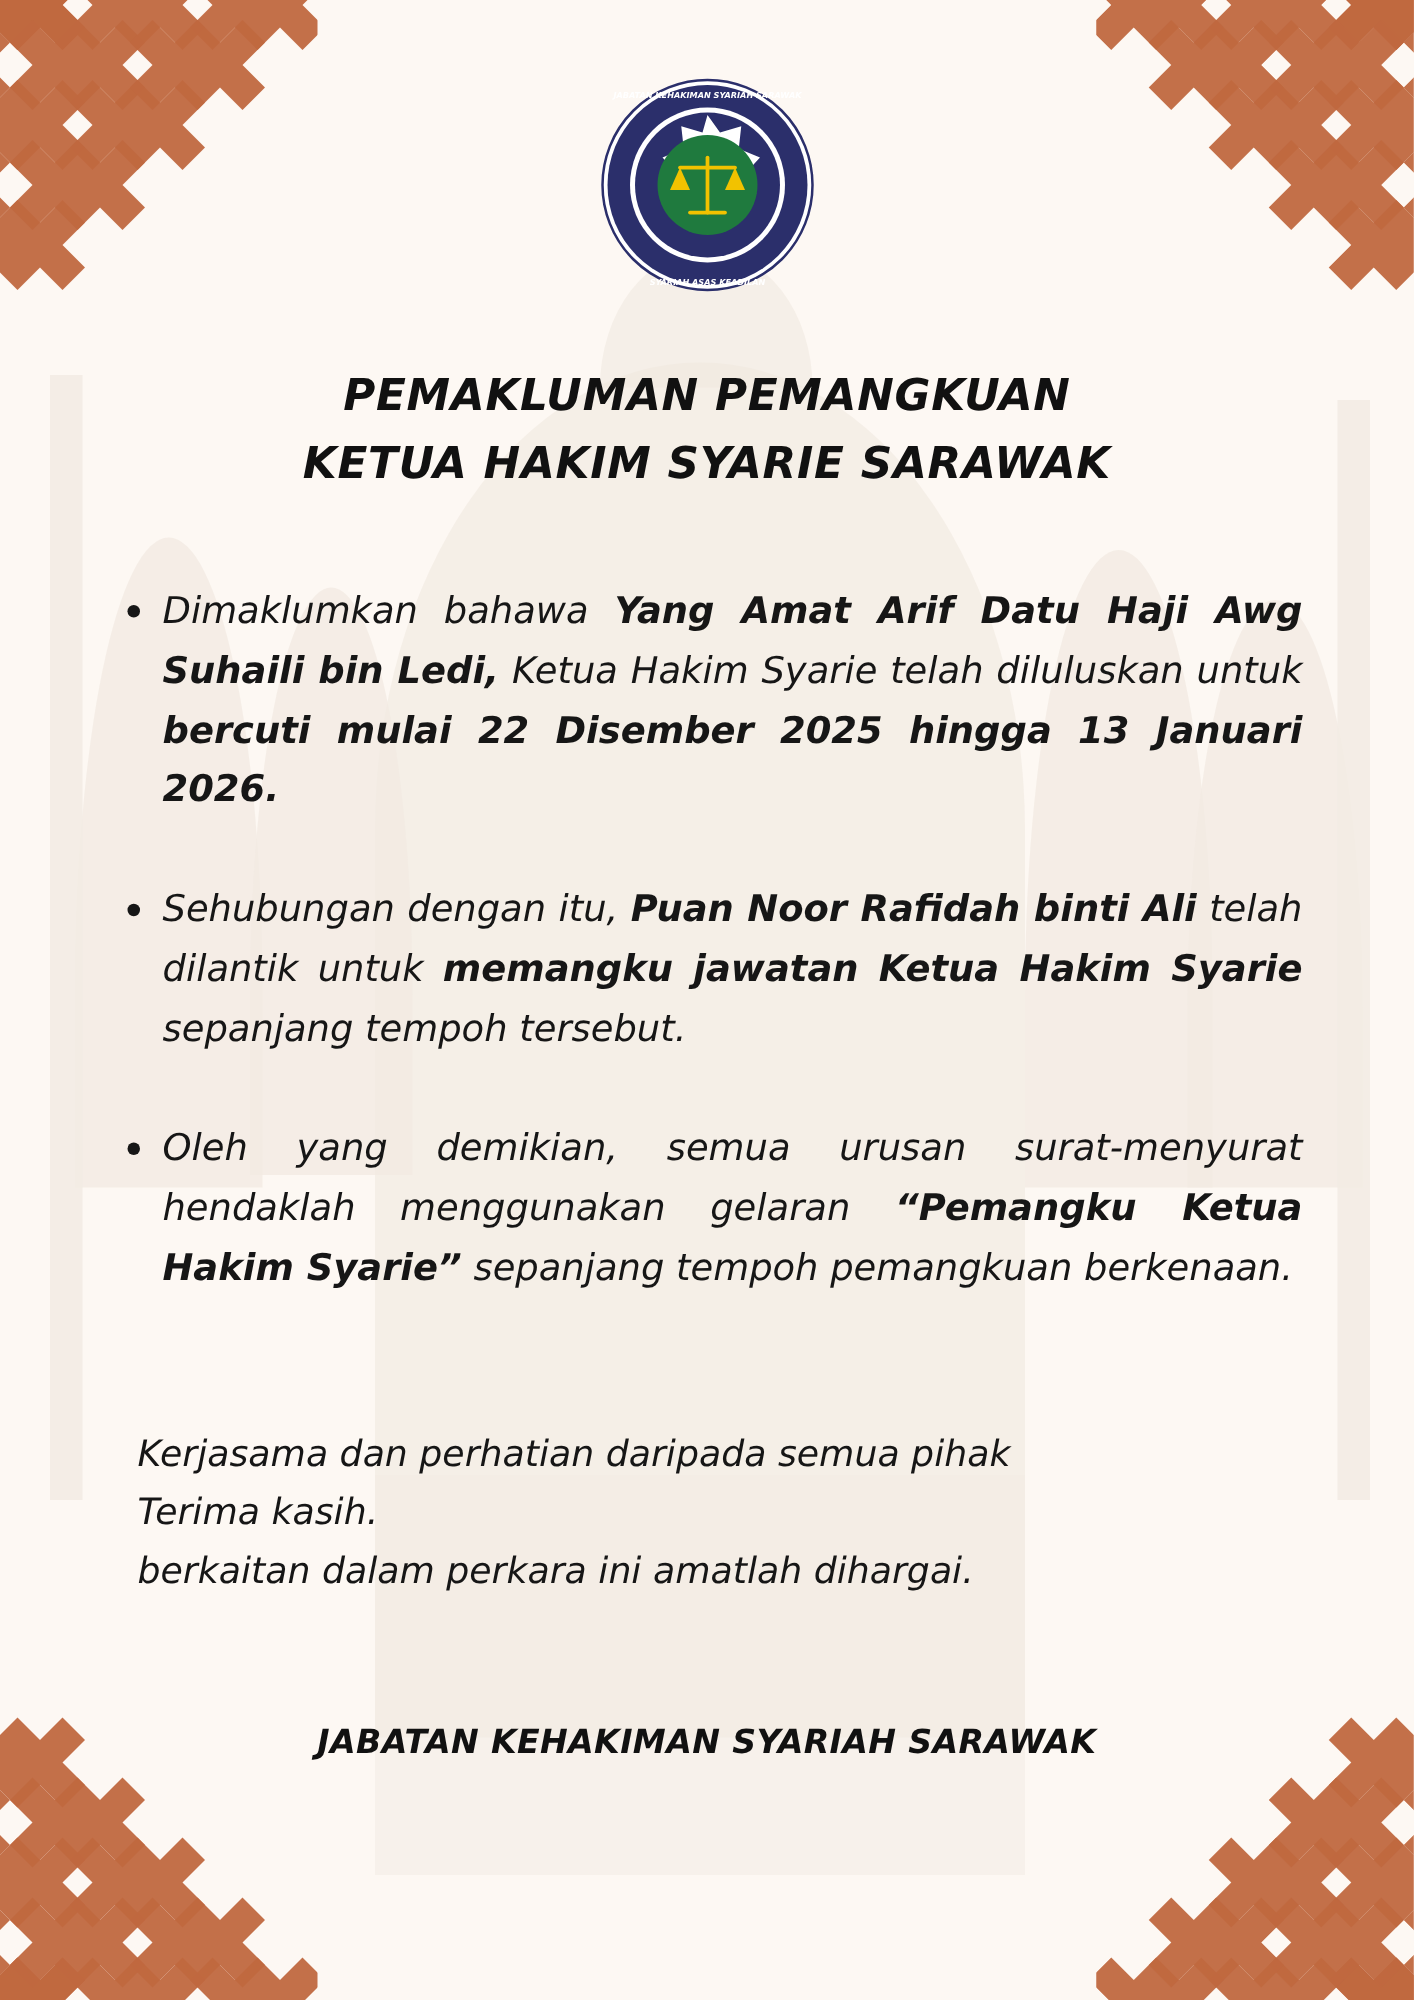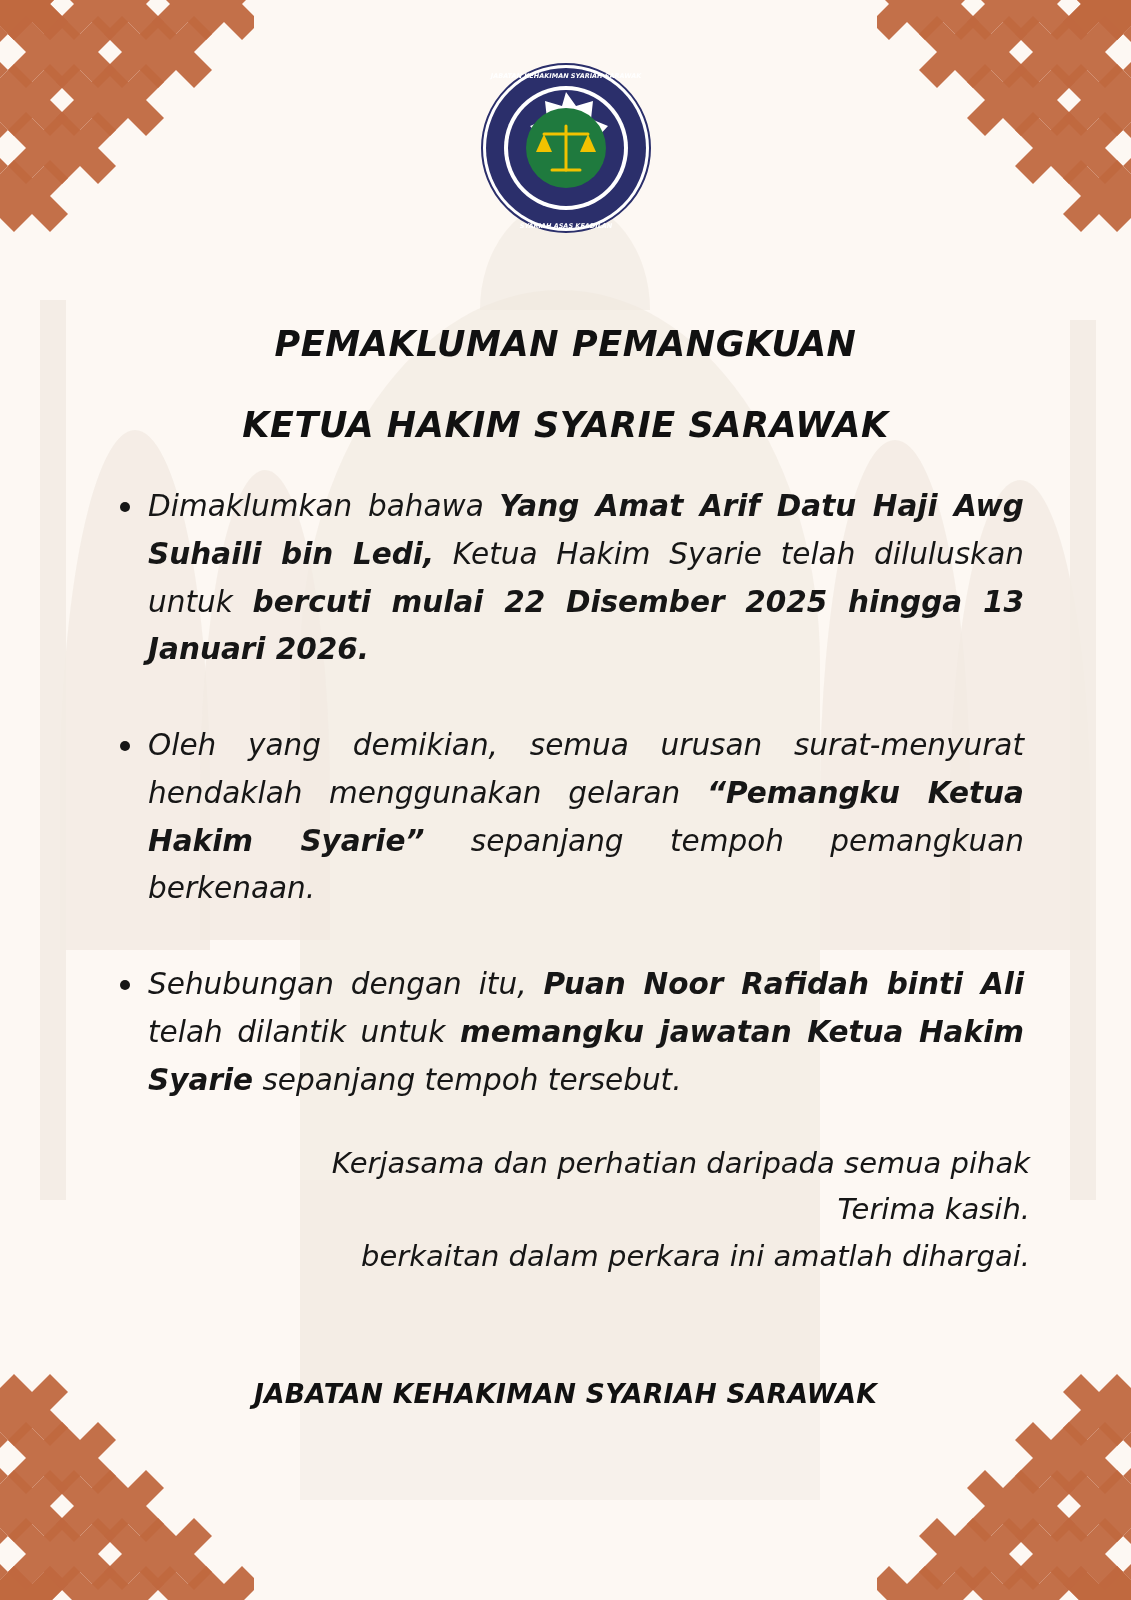--- a/index.html
+++ b/index.html
@@ -84,33 +84,32 @@
     left: 0;
     right: 0;
     text-align: center;
   }
   .title-line {
     font-size: 35px;
     font-weight: bold;
     letter-spacing: .6px;
     line-height: 1.55;
     color: #111;
-    margin-top: 27px;
   }
 
   .body-block {
     position: absolute;
     top: 465px;
     left: 92px;
     width: 950px;
   }
 
   ul.points {
     list-style: none;
-    margin: 18px;
+    margin: 0;
     padding: 0;
   }
   ul.points > li {
     position: relative;
     padding-left: 38px;
     margin-bottom: 48px;
     font-size: 29.5px;
     line-height: 1.62;
     text-align: justify;
     color: #161616;
@@ -126,21 +125,21 @@
     border-radius: 50%;
     background: #161616;
   }
   .b { font-weight: bold; }
 
   .closing {
     position: absolute;
     top: 1140px;
     left: 110px;
     width: 920px;
-    text-align: right;
+    text-align: left;
     font-size: 29px;
     line-height: 1.6;
     color: #161616;
   }
 
   .footer-org {
     position: absolute;
     top: 1378px;
     left: 0;
     right: 0;
@@ -269,22 +268,22 @@
   </div>
 
   <div class="title-block">
     <div class="title-line">PEMAKLUMAN PEMANGKUAN</div>
     <div class="title-line">KETUA HAKIM SYARIE SARAWAK</div>
   </div>
 
   <div class="body-block">
     <ul class="points">
       <li><span><span>Dimaklumkan bahawa </span><span class="b">Yang Amat Arif Datu Haji Awg Suhaili bin Ledi,</span><span> Ketua Hakim Syarie telah diluluskan untuk </span><span class="b">bercuti mulai 22 Disember 2025 hingga 13 Januari 2026.</span></span></li>
+      <li><span><span>Sehubungan dengan itu, </span><span class="b">Puan Noor Rafidah binti Ali</span><span> telah dilantik untuk </span><span class="b">memangku jawatan Ketua Hakim Syarie</span><span> sepanjang tempoh tersebut.</span></span></li>
       <li><span><span>Oleh yang demikian, semua urusan surat-menyurat hendaklah menggunakan gelaran </span><span class="b">“Pemangku Ketua Hakim Syarie”</span><span> sepanjang tempoh pemangkuan berkenaan.</span></span></li>
-      <li><span><span>Sehubungan dengan itu, </span><span class="b">Puan Noor Rafidah binti Ali</span><span> telah dilantik untuk </span><span class="b">memangku jawatan Ketua Hakim Syarie</span><span> sepanjang tempoh tersebut.</span></span></li>
     </ul>
   </div>
 
   <div class="closing">
     <div>Kerjasama dan perhatian daripada semua pihak</div>
     <div>Terima kasih.</div>
     <div>berkaitan dalam perkara ini amatlah dihargai.</div>
   </div>
 
   <div class="footer-org">JABATAN KEHAKIMAN SYARIAH SARAWAK</div>

